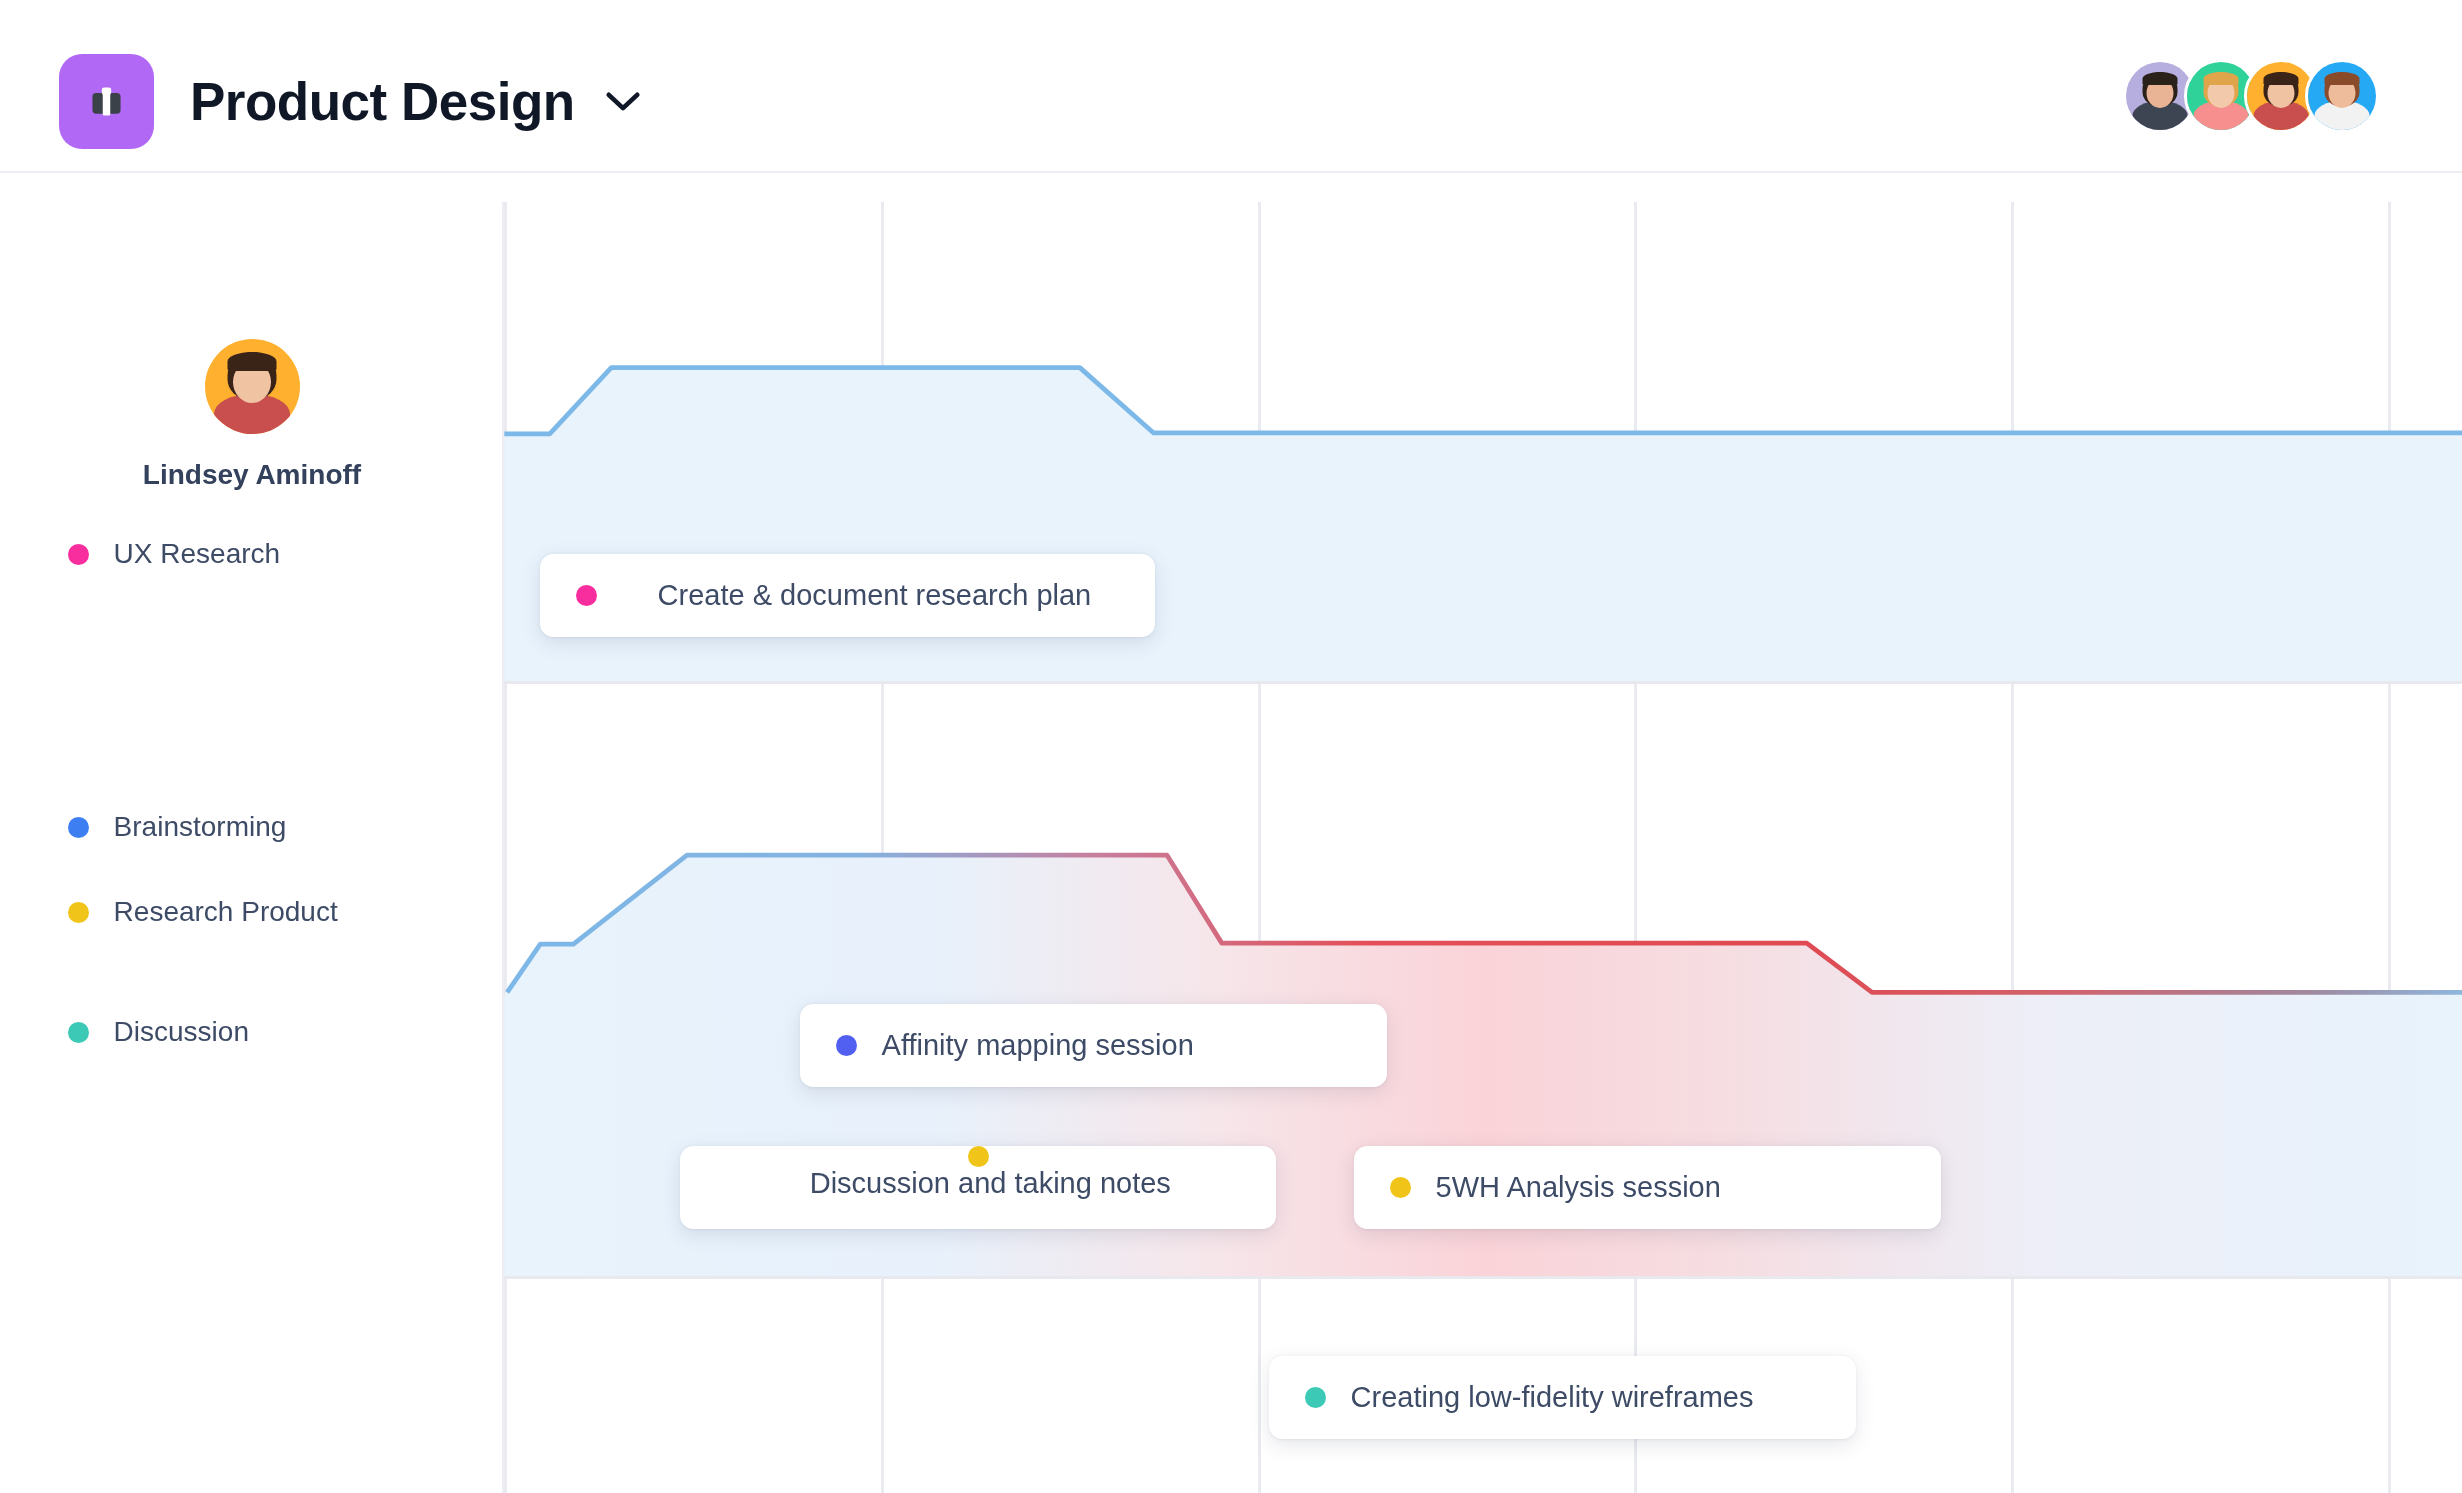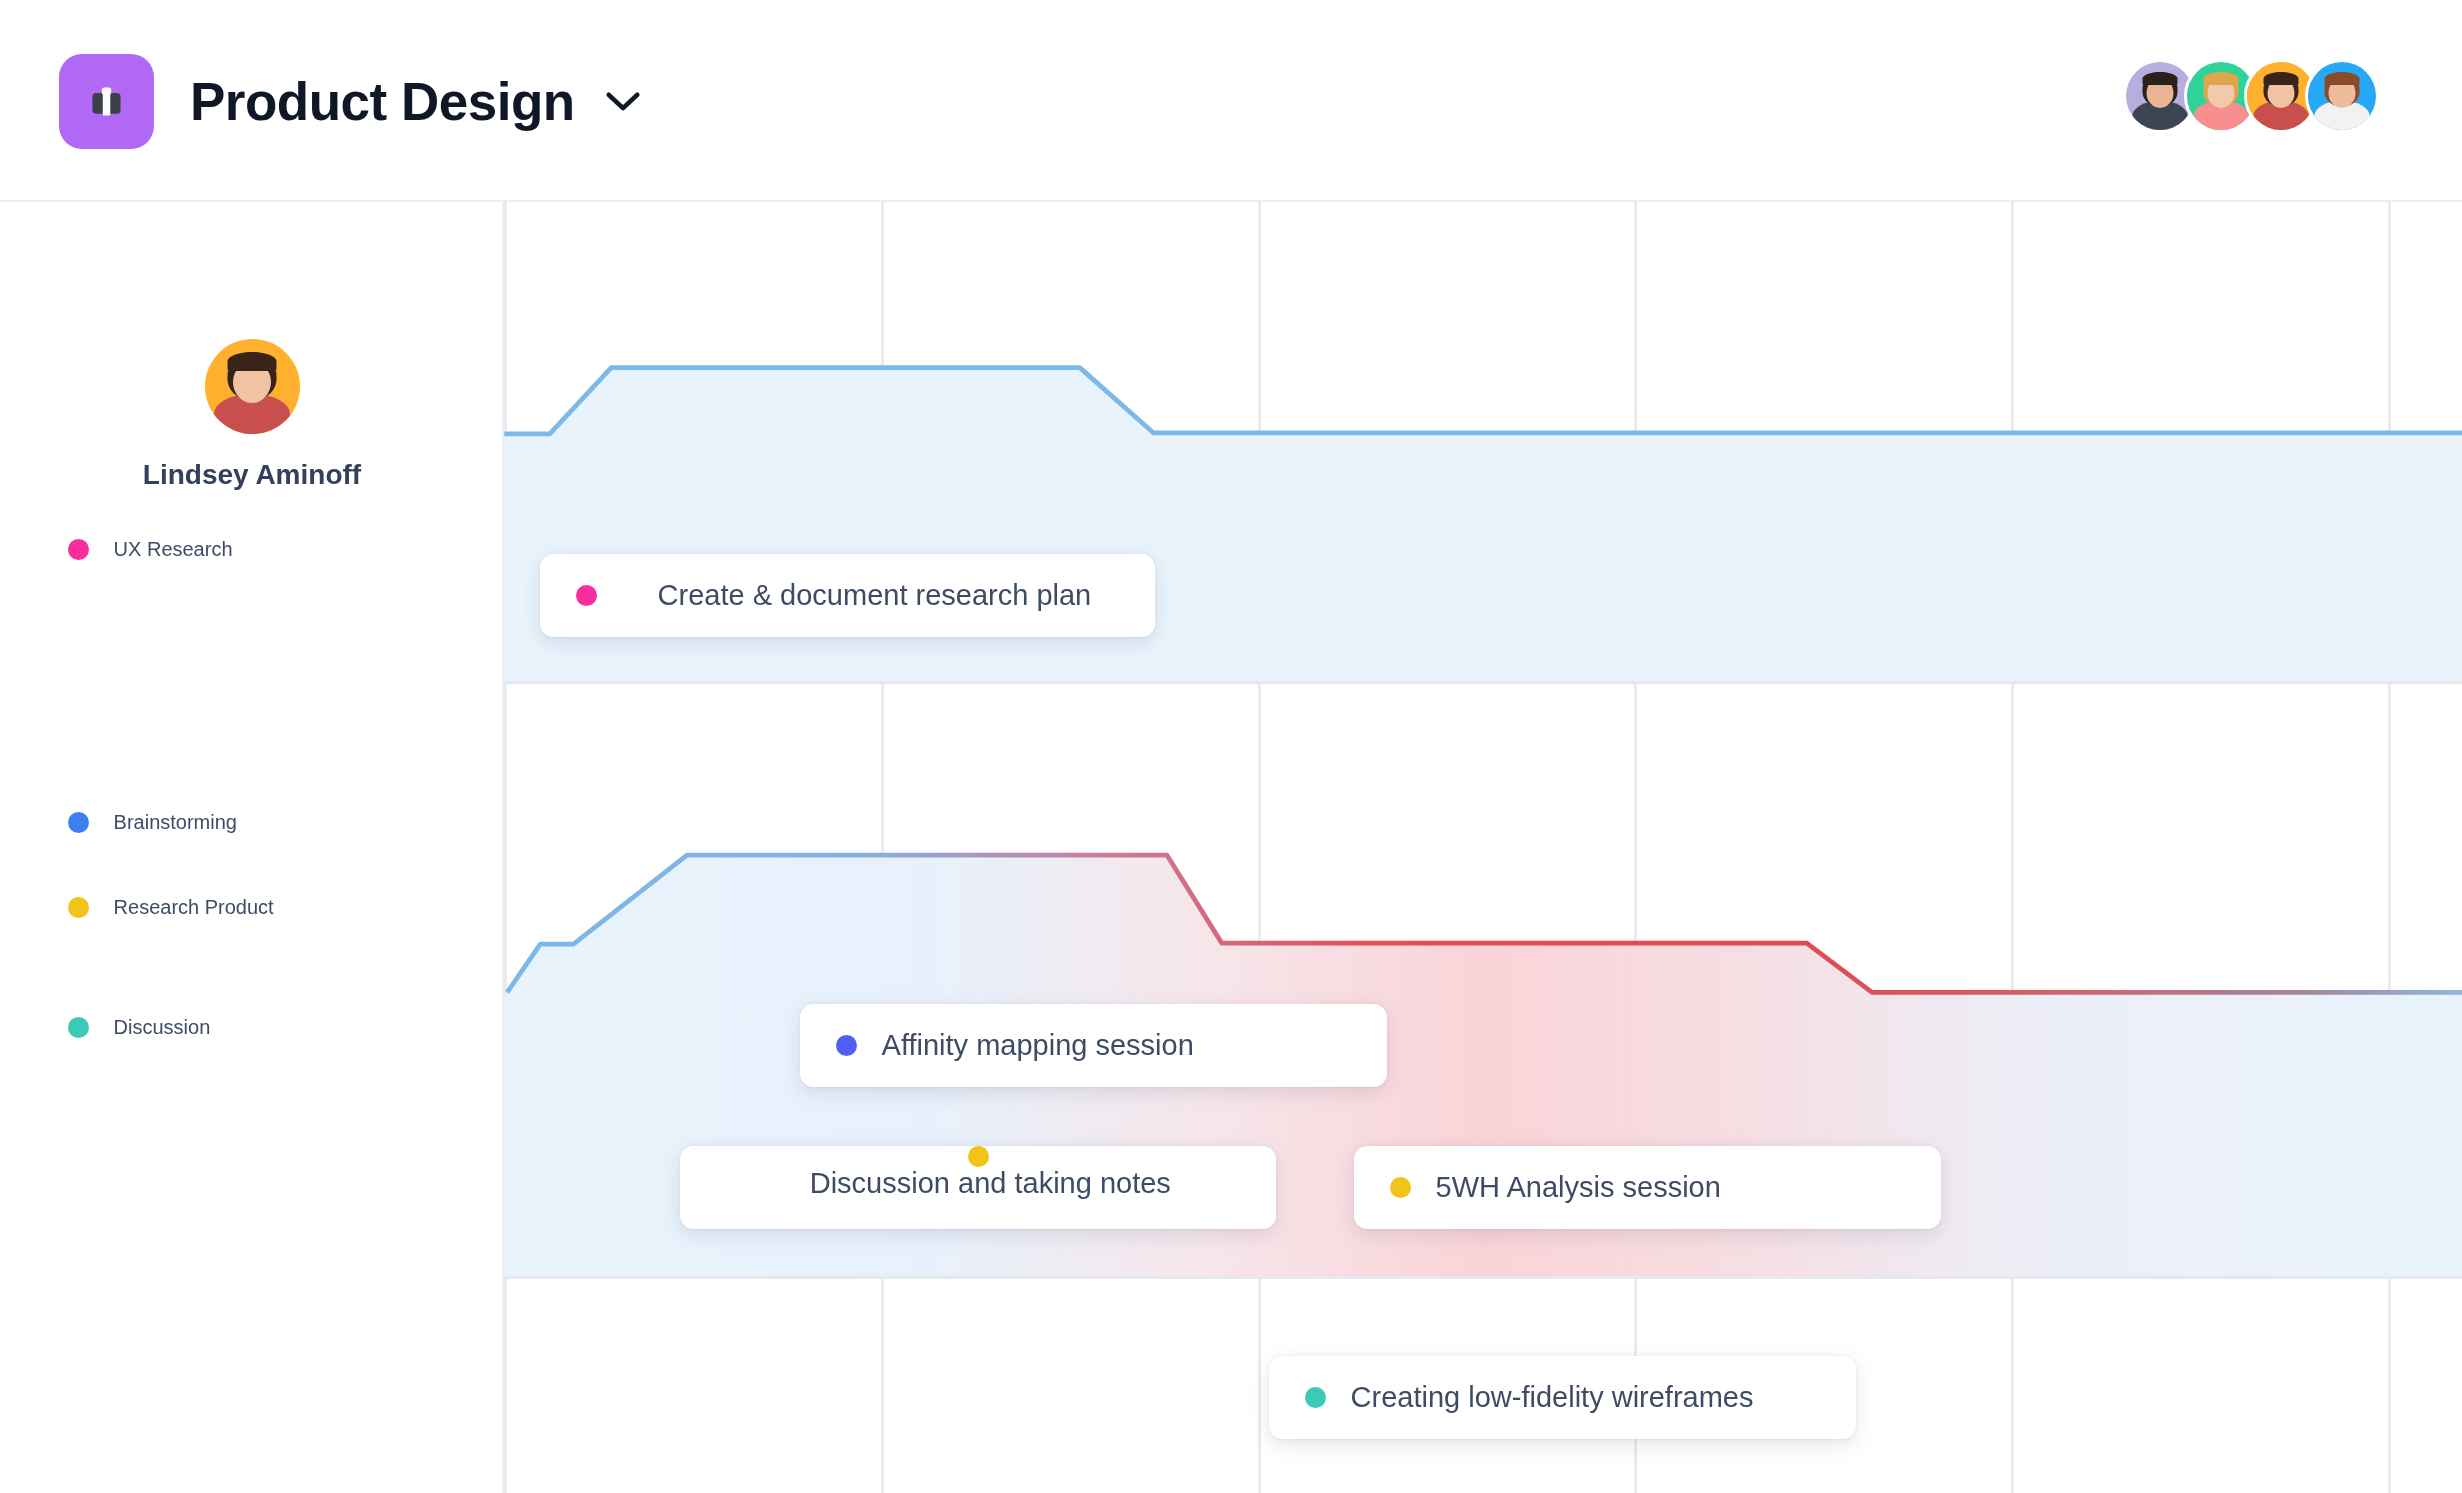--- a/index.html
+++ b/index.html
@@ -15,21 +15,21 @@
     background: #ffffff;
     border-radius: 32px;
     overflow: hidden;
   }
 
   
   .header {
     position: absolute;
     left: 0; top: 0;
     width: 2462px;
-    height: 202px;
+    height: 173px;
     background: #ffffff;
     border-bottom: 2.8px solid #eceef3;
     box-sizing: border-box;
   }
   .header-left {
     position: absolute;
     left: 59px; top: 54px;
     display: flex;
     align-items: center;
   }
@@ -123,21 +123,21 @@
     align-items: center;
     white-space: nowrap;
   }
   .legend-dot {
     width: 21px; height: 21px;
     border-radius: 50%;
     flex: none;
   }
   .legend-label {
     margin-left: 24.6px;
-    font-size: 20px;
+    font-size: 28px;
     color: #3d4b66;
   }
 
   
   .grid-area {
     position: absolute;
     left: 504px; top: 202px;
     width: 1959px; height: 1292px;
     overflow: hidden;
   }

